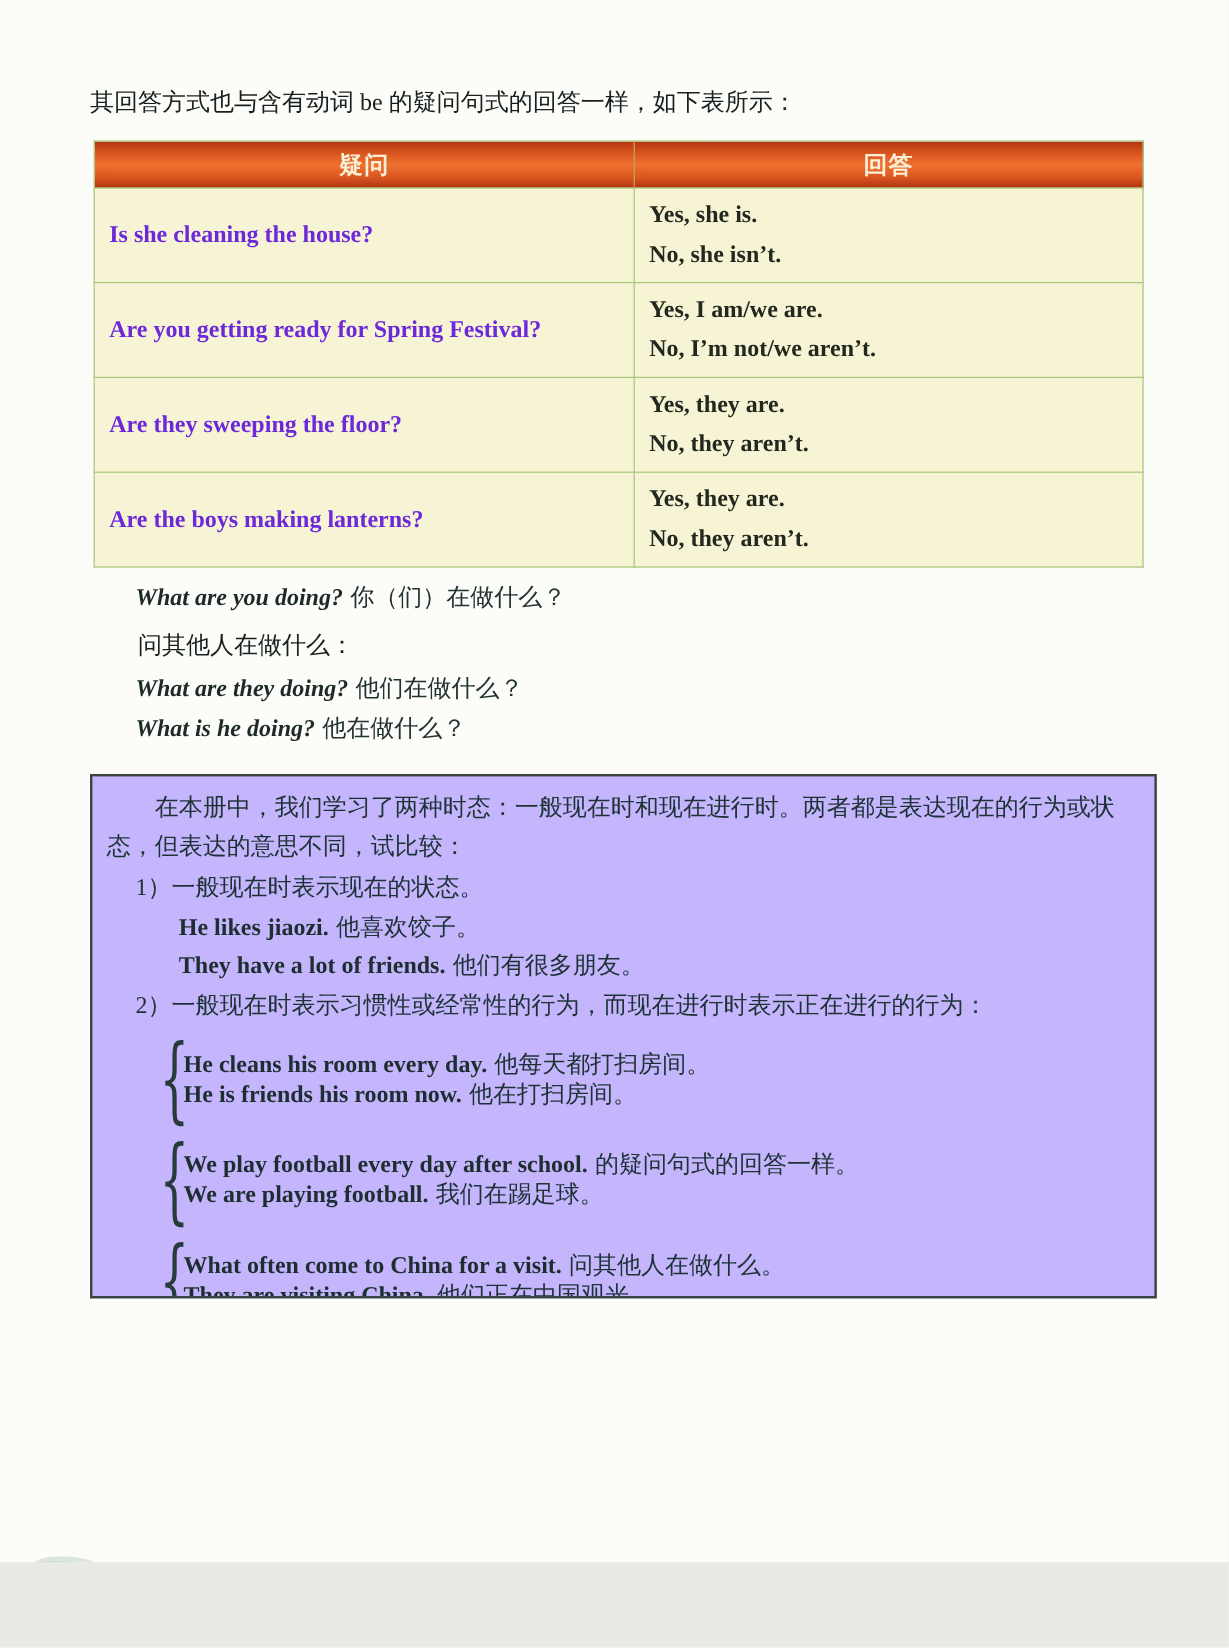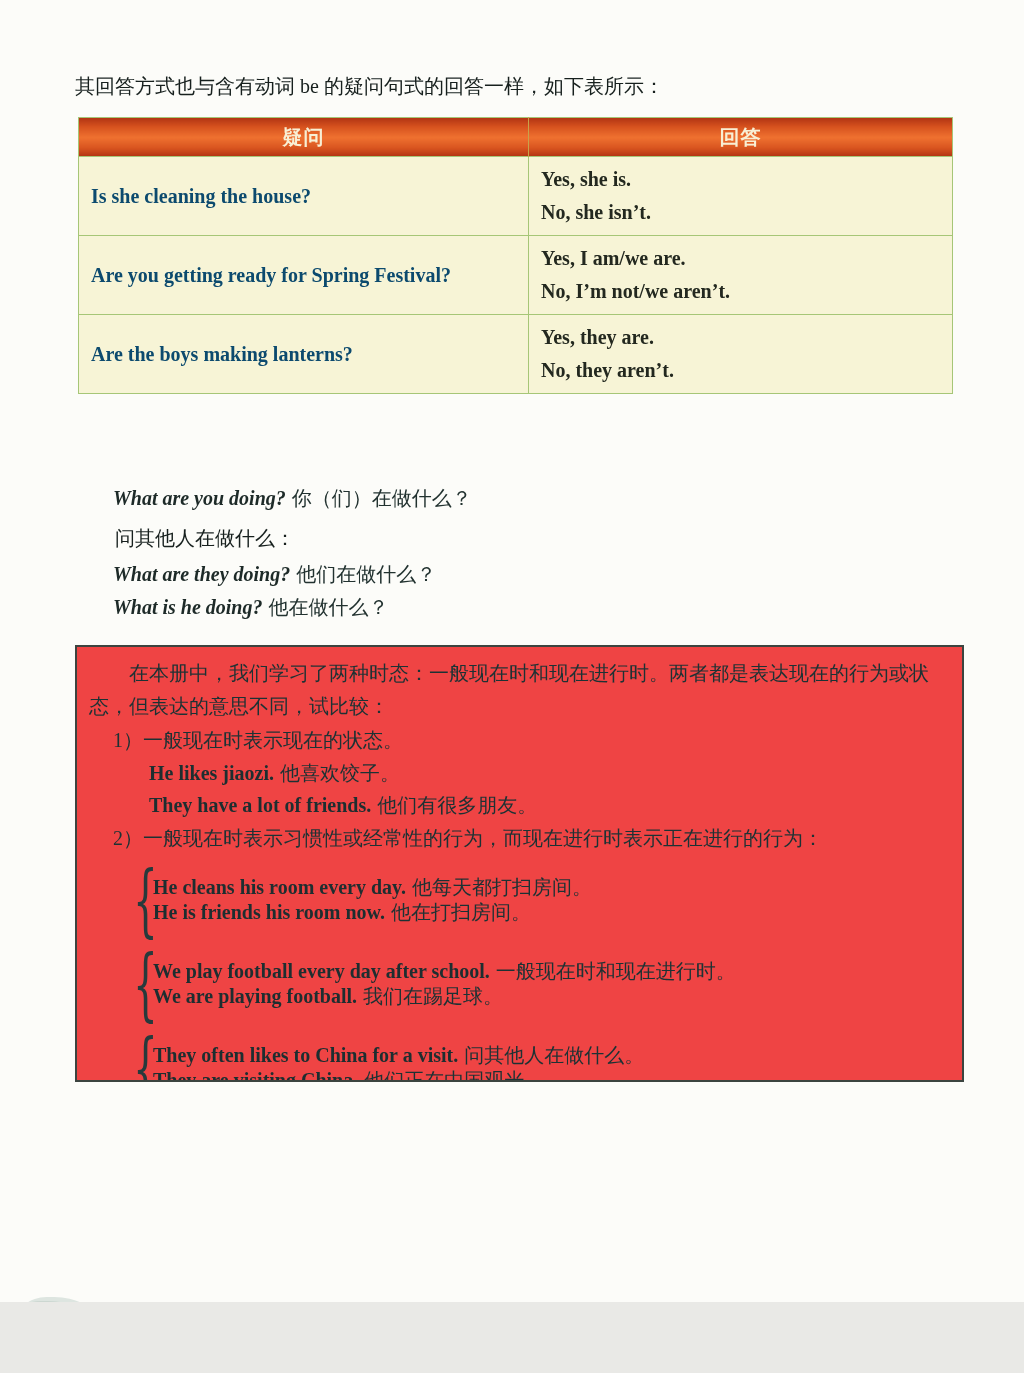--- a/index.html
+++ b/index.html
@@ -29,39 +29,39 @@
     background:linear-gradient(180deg,#b43614 0%,#d6521e 22%,#ef7130 50%,#d8541f 78%,#b23312 100%);
     border-left:1px solid #c9a24a;
     font-family:"Liberation Sans","DejaVu Sans",sans-serif;
   }
   .qa-table th:first-child{border-left:none;}
   .qa-table td{
     height:70px;background:#f7f4d6;border:1px solid #a6c677;
     vertical-align:middle;padding:4px 12px;
   }
   .qa-table td.q{
-    font-size:20px;font-weight:bold;color:#0c4a6e;
+    font-size:20px;font-weight:bold;color:#6d28d9;
   }
   .qa-table td.a div{
     font-size:20px;font-weight:bold;color:#23281f;line-height:33px;
   }
   
   .cn-heading{
     position:absolute;left:75px;margin:0;
     font-size:20px;line-height:28px;color:#17201e;
   }
   .example-line{
     position:absolute;left:113px;margin:0;font-size:20px;line-height:28px;
   }
   .example-line .en{font-style:italic;font-weight:bold;color:#1d2a28;margin-right:6px;}
   .example-line .zh{color:#223230;}
   
   .note-box{
     position:absolute;top:645px;left:75px;width:889px;height:437px;
-    box-sizing:border-box;border:2px solid #3c4440;background:#ef4444;
+    box-sizing:border-box;border:2px solid #3c4440;background:#c4b5fd;
     padding:10px 16px 8px 12px;overflow:hidden;
   }
   .note-box p{margin:0;}
   .box-intro{
     font-size:20px;line-height:33px;text-indent:2em;color:#1c3234;
   }
   .box-point{
     font-size:20px;line-height:33px;margin-left:24px !important;margin-top:1px !important;color:#1c3234;
   }
   .box-example{
@@ -117,20 +117,27 @@
         <td class="a">
           <div>Yes, she is.</div>
           <div>No, she isn’t.</div>
         </td>
       </tr>
       <tr>
         <td class="q">Are you getting ready for Spring Festival?</td>
         <td class="a">
           <div>Yes, I am/we are.</div>
           <div>No, I’m not/we aren’t.</div>
+        </td>
+      </tr>
+      <tr>
+        <td class="q">Are they sweeping the floor?</td>
+        <td class="a">
+          <div>Yes, they are.</div>
+          <div>No, they aren’t.</div>
         </td>
       </tr>
       <tr>
         <td class="q">Are the boys making lanterns?</td>
         <td class="a">
           <div>Yes, they are.</div>
           <div>No, they aren’t.</div>
         </td>
       </tr>
     </tbody>
@@ -170,33 +177,33 @@
         <div class="pair-line">
           <span class="en">He is friends his room now.</span><span class="zh">他在打扫房间。</span>
         </div>
       </div>
     </div>
 
     <div class="pair">
       <span class="brace"></span>
       <div class="pair-lines">
         <div class="pair-line">
-          <span class="en">We play football every day after school.</span><span class="zh">一般现在时和现在进行时。</span>
+          <span class="en">We play football every day after school.</span><span class="zh">的疑问句式的回答一样。</span>
         </div>
         <div class="pair-line">
           <span class="en">We are playing football.</span><span class="zh">我们在踢足球。</span>
         </div>
       </div>
     </div>
 
     <div class="pair">
       <span class="brace"></span>
       <div class="pair-lines">
         <div class="pair-line">
-          <span class="en">They often likes to China for a visit.</span><span class="zh">问其他人在做什么。</span>
+          <span class="en">What often come to China for a visit.</span><span class="zh">问其他人在做什么。</span>
         </div>
         <div class="pair-line">
           <span class="en">They are visiting China.</span><span class="zh">他们正在中国观光。</span>
         </div>
       </div>
     </div>
   </div>
 
   <div class="pageno-blob"></div>
   <span class="pageno">86</span>

